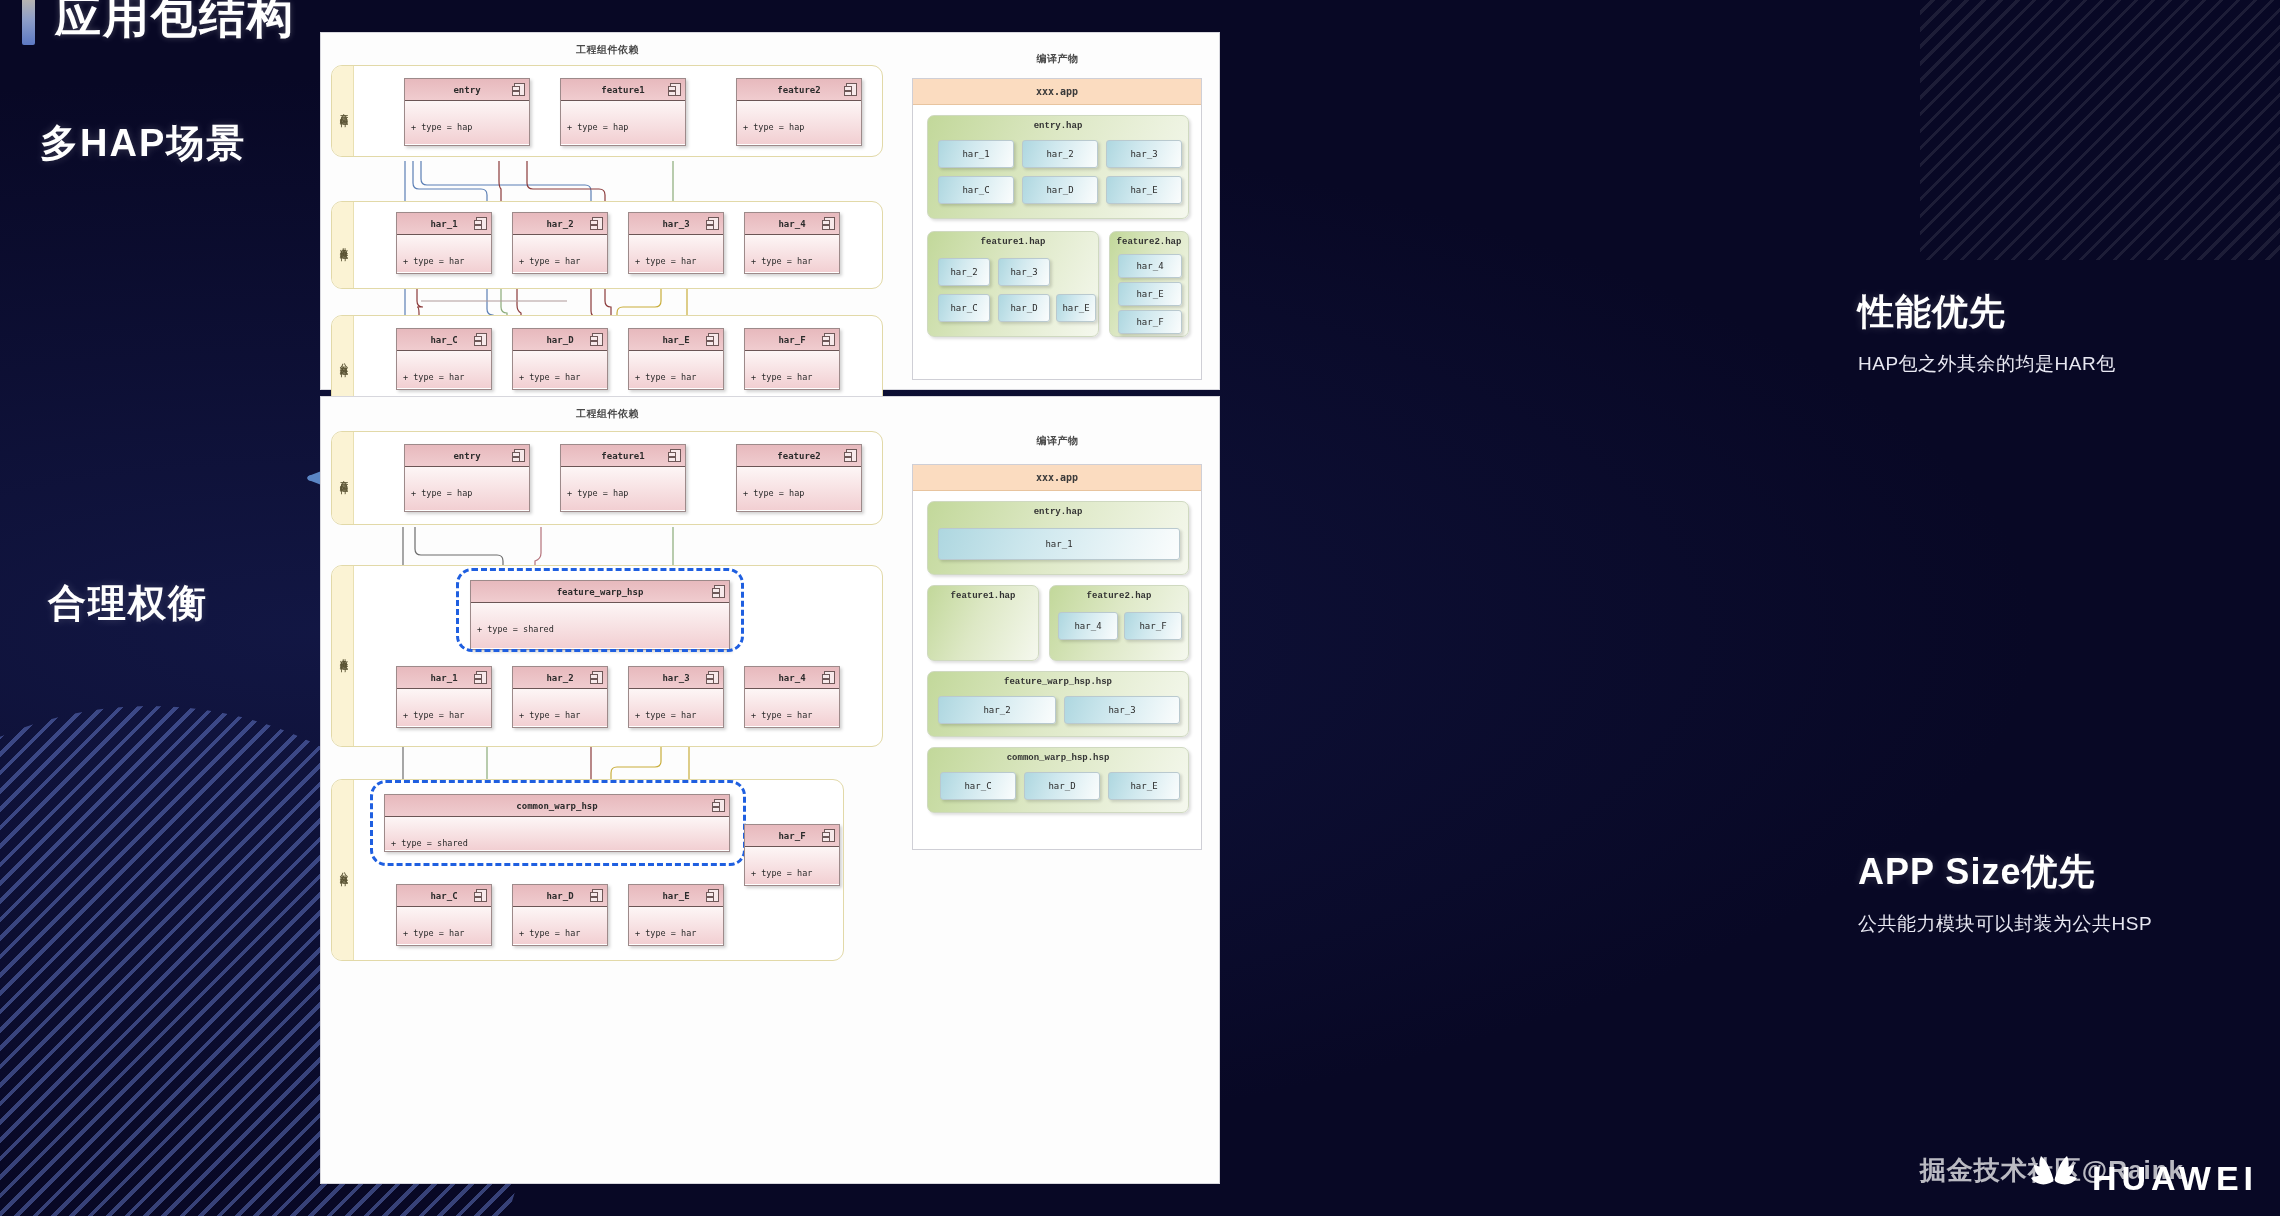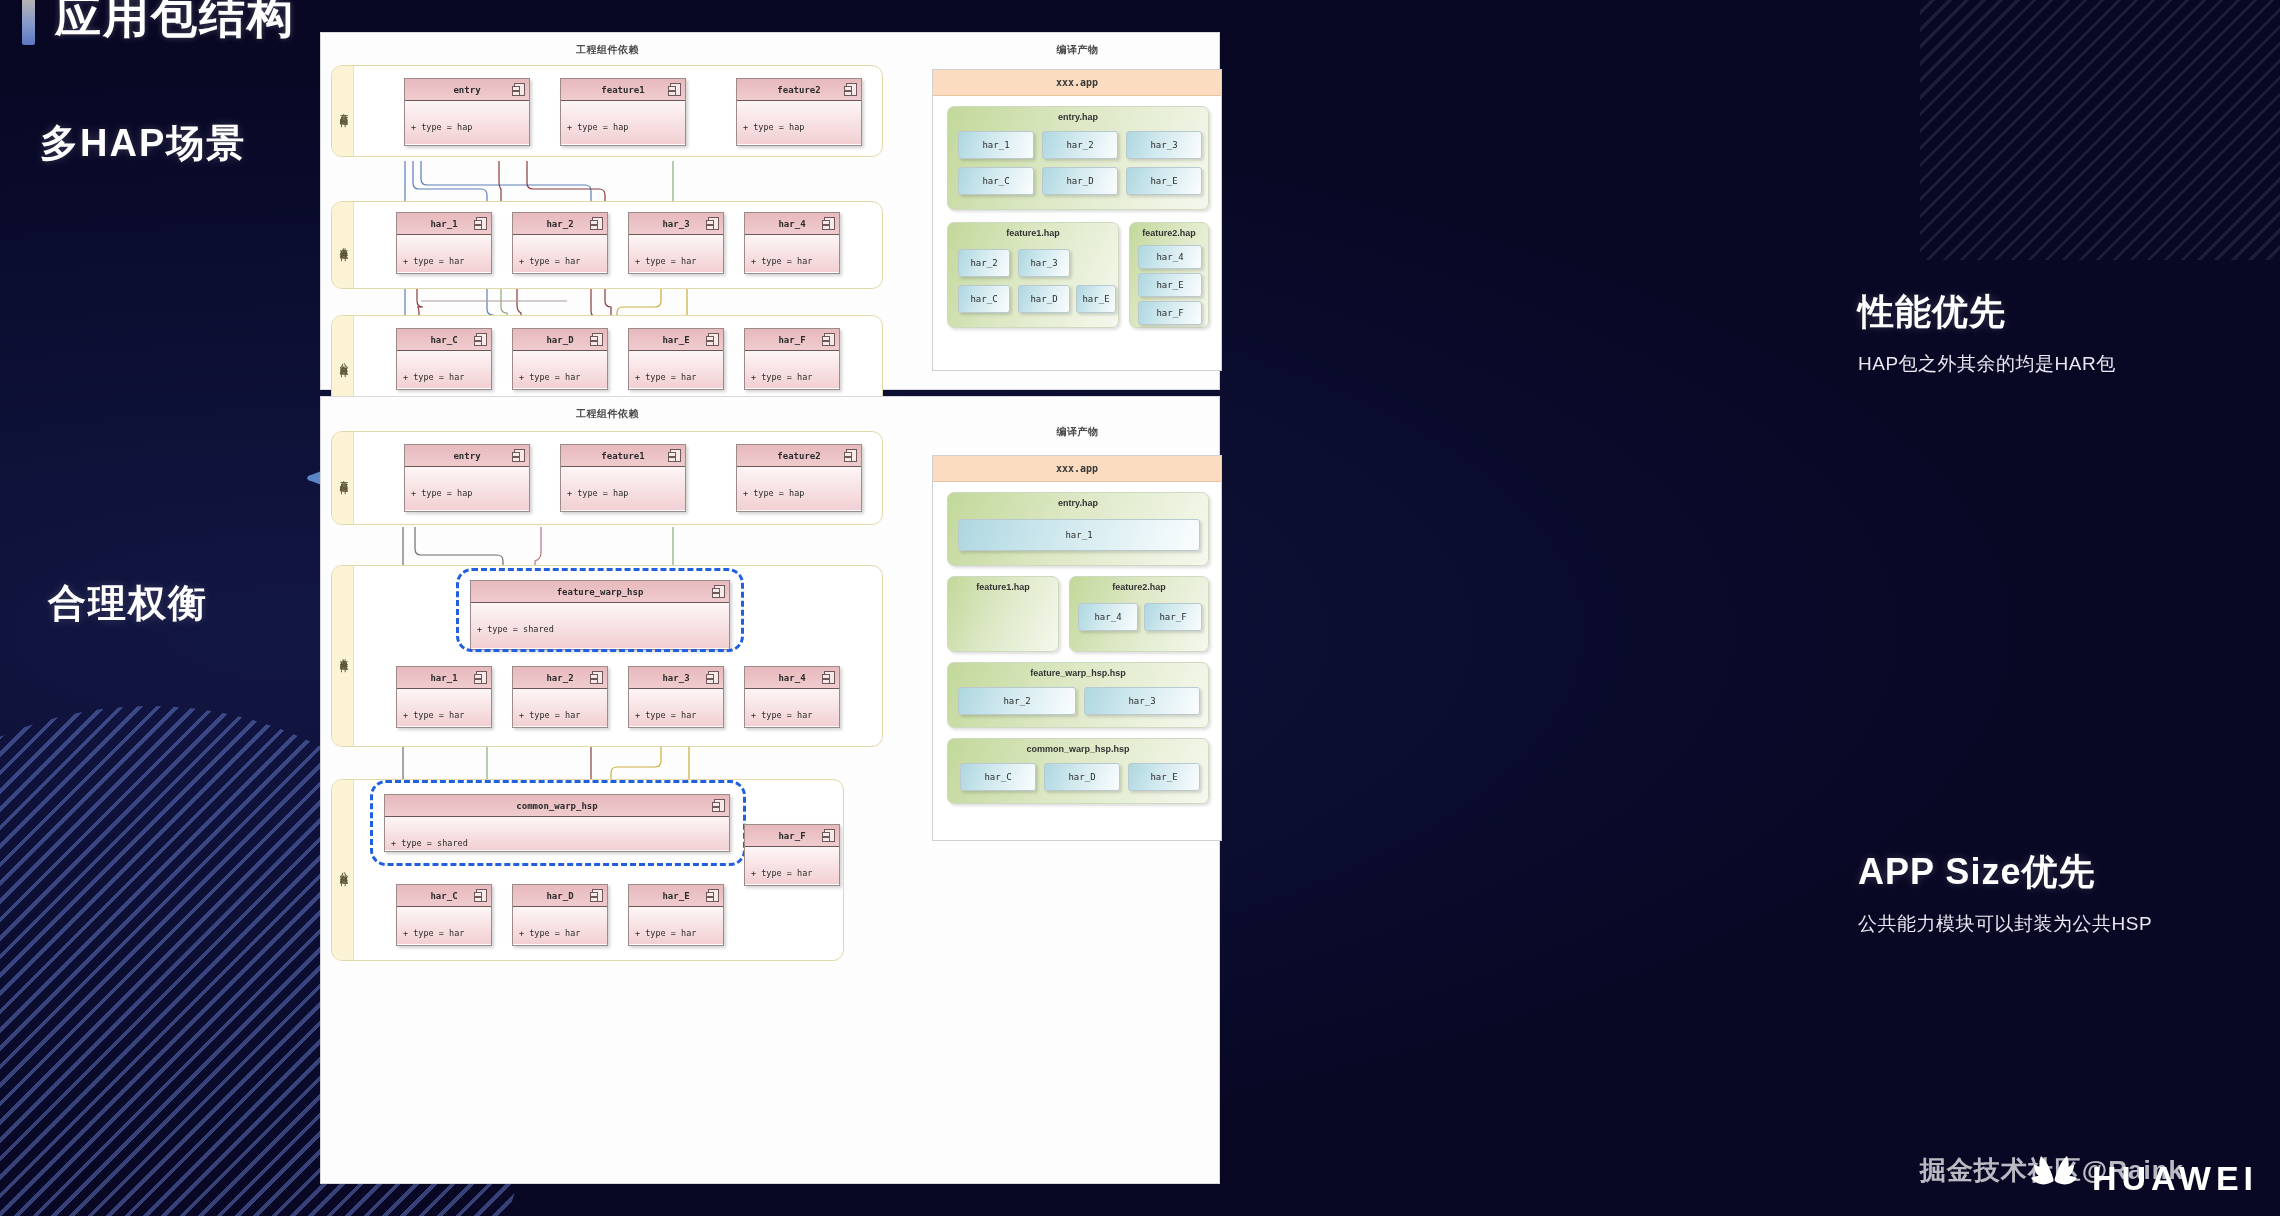--- a/index.html
+++ b/index.html
@@ -62,21 +62,21 @@
   .watermark{ position:absolute; right:96px; bottom:28px; color:rgba(255,255,255,.72);
     font-size:26px; font-weight:600; letter-spacing:1px; white-space:nowrap; }
 
   
   .panel{ position:absolute; background:#fdfdfd; border:1px solid #d7d7dd; }
   #panel-top   { left:320px; top:32px;  width:900px; height:358px; }
   #panel-bottom{ left:320px; top:396px; width:900px; height:788px; }
 
   .panel-col{ position:absolute; top:0; height:100%; }
   .col-left { left:0;   width:573px; }
-  .col-right{ left:593px; width:327px; }
+  .col-right{ left:573px; width:327px;margin-top:9px; }
 
   .panel-heading{ text-align:center; font-size:10px; color:#4a4a4a; font-weight:600;
     letter-spacing:.5px; padding-top:10px; }
 
   
   .lane{ position:absolute; border:1px solid #e2d9a8; border-radius:11px;
     background:#fff; display:flex; overflow:hidden; }
   .lane-label{ width:22px; flex:0 0 22px; background:#fbf3d4; border-right:1px solid #e9e0b2;
     display:flex; align-items:center; justify-content:center; }
   .lane-label span{ writing-mode:vertical-rl; font-size:8px; color:#5b5434; letter-spacing:2px; font-weight:600; }
@@ -101,21 +101,21 @@
 
   
   .app-box{ position:absolute; border:1px solid #cfcfd6; background:#fff; }
   .app-head{ height:26px; background:#fbdcc0; border-bottom:1px solid #e8c49f;
     display:flex; align-items:center; justify-content:center;
     font-size:10px; font-weight:700; color:#3a3a3a; font-family:"DejaVu Sans Mono",monospace; }
   .hap{ position:absolute; border:1px solid #cfd9c0; border-radius:7px;
     background:linear-gradient(115deg,#c2d89a 0%,#dde8c5 45%,#f5f8ee 100%);
     box-shadow:2px 2px 3px rgba(0,0,0,.13); }
   .hap-title{ text-align:center; font-size:9px; color:#333; padding-top:5px; font-weight:600;
-    font-family:Liberation Sans, sans-serif; }
+    font-family:Liberation Mono, monospace; }
   .har{ position:absolute; border:1px solid #b9c9cf; border-radius:3px;
     background:linear-gradient(110deg,#aed7e0 0%,#cfe8ee 40%,#fbfdfd 100%);
     box-shadow:2px 2px 3px rgba(0,0,0,.14);
     display:flex; align-items:center; justify-content:center;
     font-size:9px; color:#2b2b2b; font-family:"DejaVu Sans Mono",monospace; }
 
   
   .dash-hl{ position:absolute; border:3px dashed #1f5fe0; border-radius:16px; pointer-events:none; }
 
   svg.wires{ position:absolute; left:0; top:0; width:100%; height:100%;

